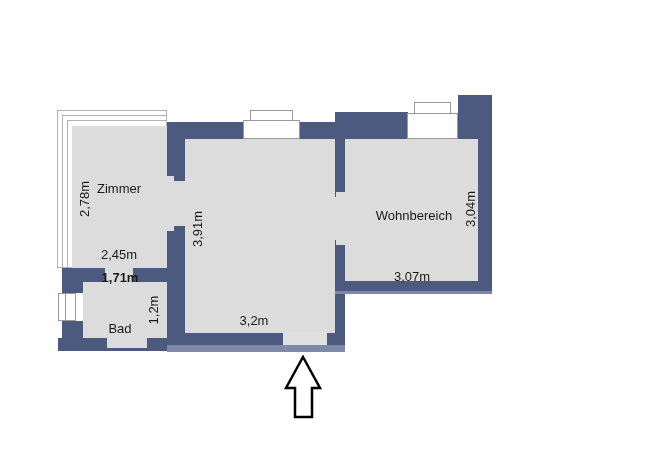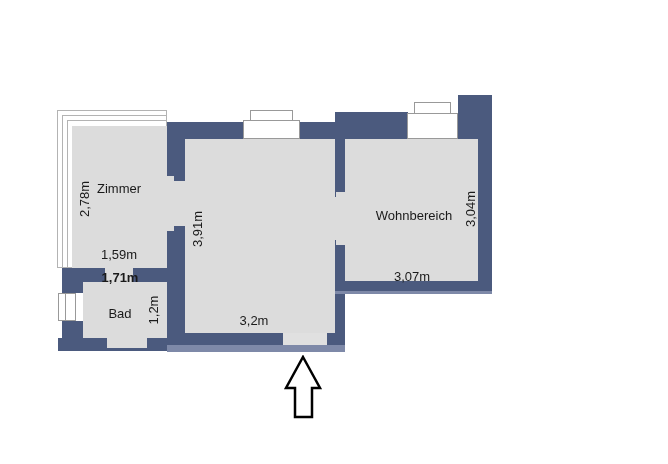--- a/index.html
+++ b/index.html
@@ -68,30 +68,30 @@
 
   <div class="win" style="left:250px;top:110px;width:43px;height:11px;"></div>
   <div class="win" style="left:243px;top:120px;width:57px;height:19px;"></div>
   <div class="win" style="left:414px;top:102px;width:37px;height:12px;"></div>
   <div class="win" style="left:407px;top:113px;width:51px;height:26px;"></div>
   <div class="win" style="left:58px;top:293px;width:18px;height:28px;"></div>
   <div class="win-line" style="left:65px;top:293px;width:1px;height:28px;"></div>
 
   <div class="lbl" style="left:119px;top:188px;">Zimmer</div>
   <div class="lbl rot" style="left:84px;top:199px;">2,78m</div>
-  <div class="lbl" style="left:119px;top:254px;">1,59m</div>
+  <div class="lbl" style="left:119px;top:254px;">2,45m</div>
 
   <div class="lbl rot" style="left:197px;top:229px;">3,91m</div>
   <div class="lbl" style="left:254px;top:320px;">3,2m</div>
 
   <div class="lbl" style="left:414px;top:215px;">Wohnbereich</div>
   <div class="lbl rot" style="left:470px;top:209px;">3,04m</div>
   <div class="lbl" style="left:412px;top:276px;">3,07m</div>
 
   <div class="lbl" style="left:120px;top:277px;font-weight:bold;">1,71m</div>
-  <div class="lbl" style="left:120px;top:313px;text-align:center;">Bad</div>
+  <div class="lbl" style="left:120px;top:328px;text-align:center;">Bad</div>
   <div class="lbl rot" style="left:153px;top:310px;">1,2m</div>
 
   <svg width="40" height="66" viewBox="0 0 40 66" style="left:283px;top:355px;">
     <path d="M20 2 L37 33 L29 33 L29 62 L12 62 L12 33 L3 33 Z" fill="#ffffff" stroke="var(--arrow_outline,#000)" stroke-width="2.5" stroke-linejoin="miter"></path>
   </svg>
 
 </div>
 
 </body></html>

